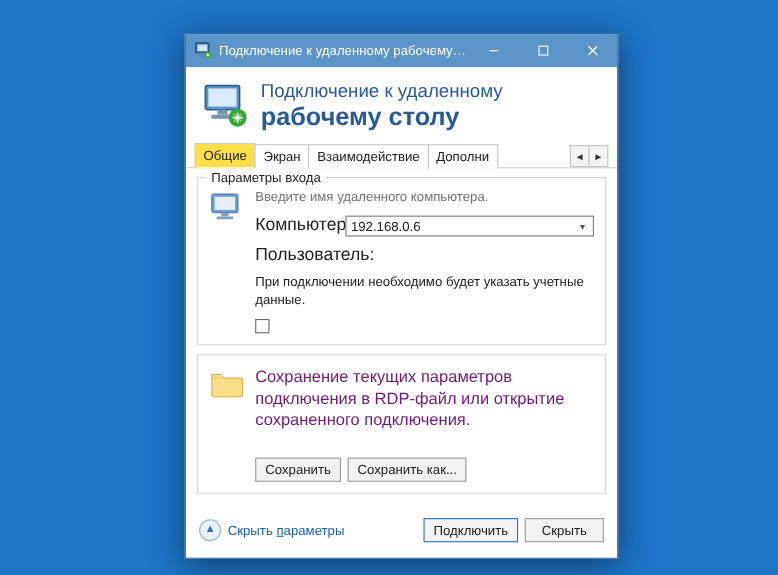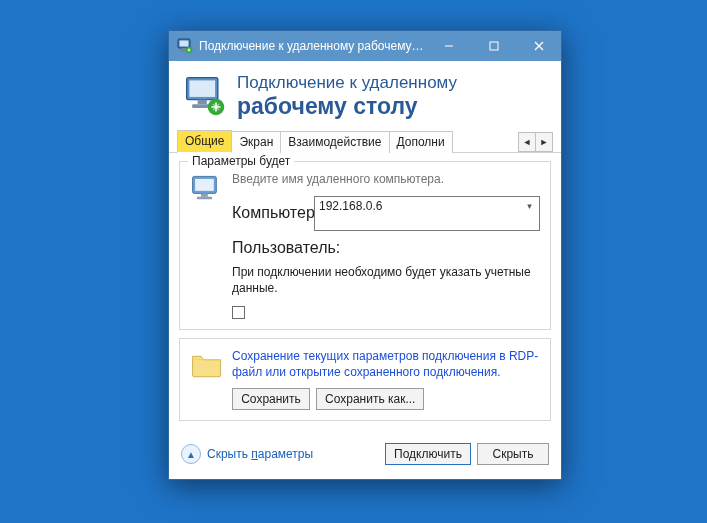--- a/index.html
+++ b/index.html
@@ -114,21 +114,21 @@
   .login-fields { flex:1; }
   .instr { font-size:12px; margin-bottom:10px; color:#737373;}
   .frow {
     display:flex;
     align-items:center;
     margin-bottom:8px;
   }
   .flabel { width:82px; font-size:16px; color:#222;}
   .combo, .tinput {
     flex:1;
-    height:35px;
+    height:19px;
     border:1px solid #7a7a7a;
     font-size:12px;
     padding: 0 4px;
     box-sizing:border-box;
     color:#222;
     background:#fff;
   }
   .combo { position:relative; padding-right:18px;}
   .combo .cval { line-height:19px; }
   .combo .carrow {
@@ -146,21 +146,21 @@
   }
   @keyframes blink { 50% { opacity:0; } }
   .note { font-size:12px; color:#222; margin: 4px 0 10px 0; line-height:1.3;}
   .checkrow { display:flex; align-items:center; font-size:12px; color:#222; }
   .checkbox {
     width:13px; height:13px; border:1px solid #6a6a6a; margin-right:6px;
     box-sizing:border-box; background:#fff;
   }
   .conn-row { display:flex; align-items:flex-start;}
   .folder-icon { width:34px; height:30px; margin-right:8px; }
-  .conn-txt { flex:1; font-size:12px; color:#1d4ed8; line-height:1.3; margin-bottom:8px;}
+  .conn-txt { flex:1; font-size:15px; color:#701a75; line-height:1.3; margin-bottom:24px;}
   .btnrow { display:flex; gap:6px; margin-left:42px;}
   .wbtn {
     min-width:88px;
     height:22px;
     border:1px solid #9a9a9a;
     background:#f3f3f3;
     font-size:12px;
     color:#222;
     display:inline-flex; align-items:center; justify-content:center;
     padding:0 8px;
@@ -251,21 +251,21 @@
     <div class="tab">Дополни</div>
     <div class="tab-scroll">
       <div class="sbtn">◄</div>
       <div class="sbtn">►</div>
     </div>
   </div>
 
   <div class="body">
 
     <div class="groupbox">
-      <span class="legend">Параметры будет</span>
+      <span class="legend">Параметры входа</span>
       <div class="login-row">
         <span class="login-icon">
           <svg viewBox="0 0 40 40" width="34" height="34">
             <rect x="3" y="4" width="28" height="20" rx="2" fill="#6aa0d4" stroke="#3a6a9a"></rect>
             <rect x="6" y="7" width="22" height="14" fill="#e6f0fa"></rect>
             <rect x="13" y="24" width="8" height="4" fill="#88a0b6"></rect>
             <rect x="8" y="28" width="18" height="3" rx="1" fill="#88a0b6"></rect>
           </svg>
         </span>
         <div class="login-fields">

